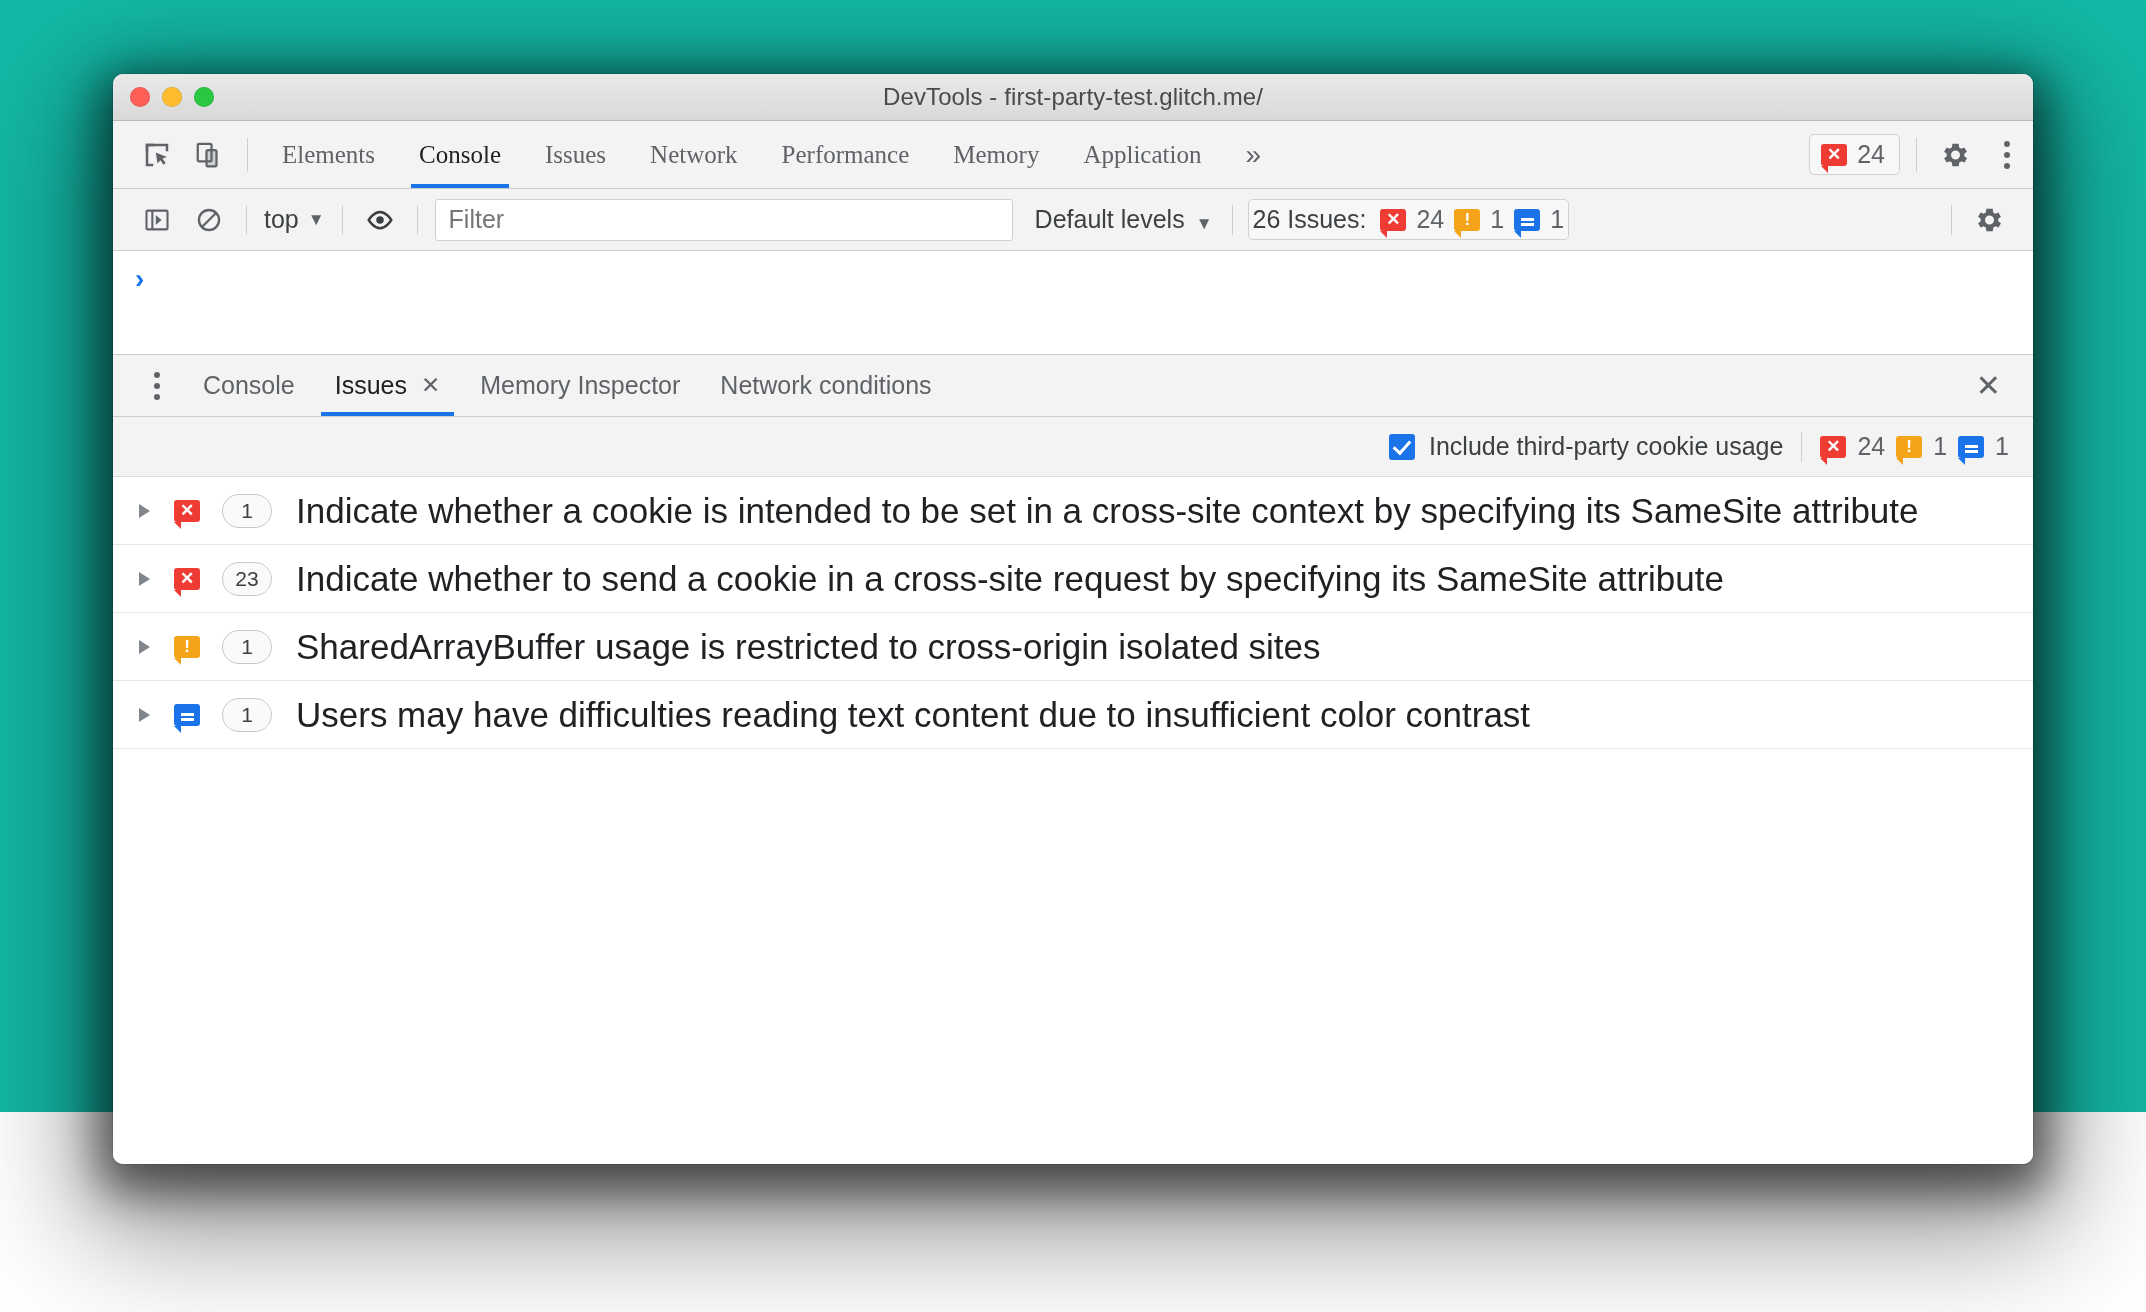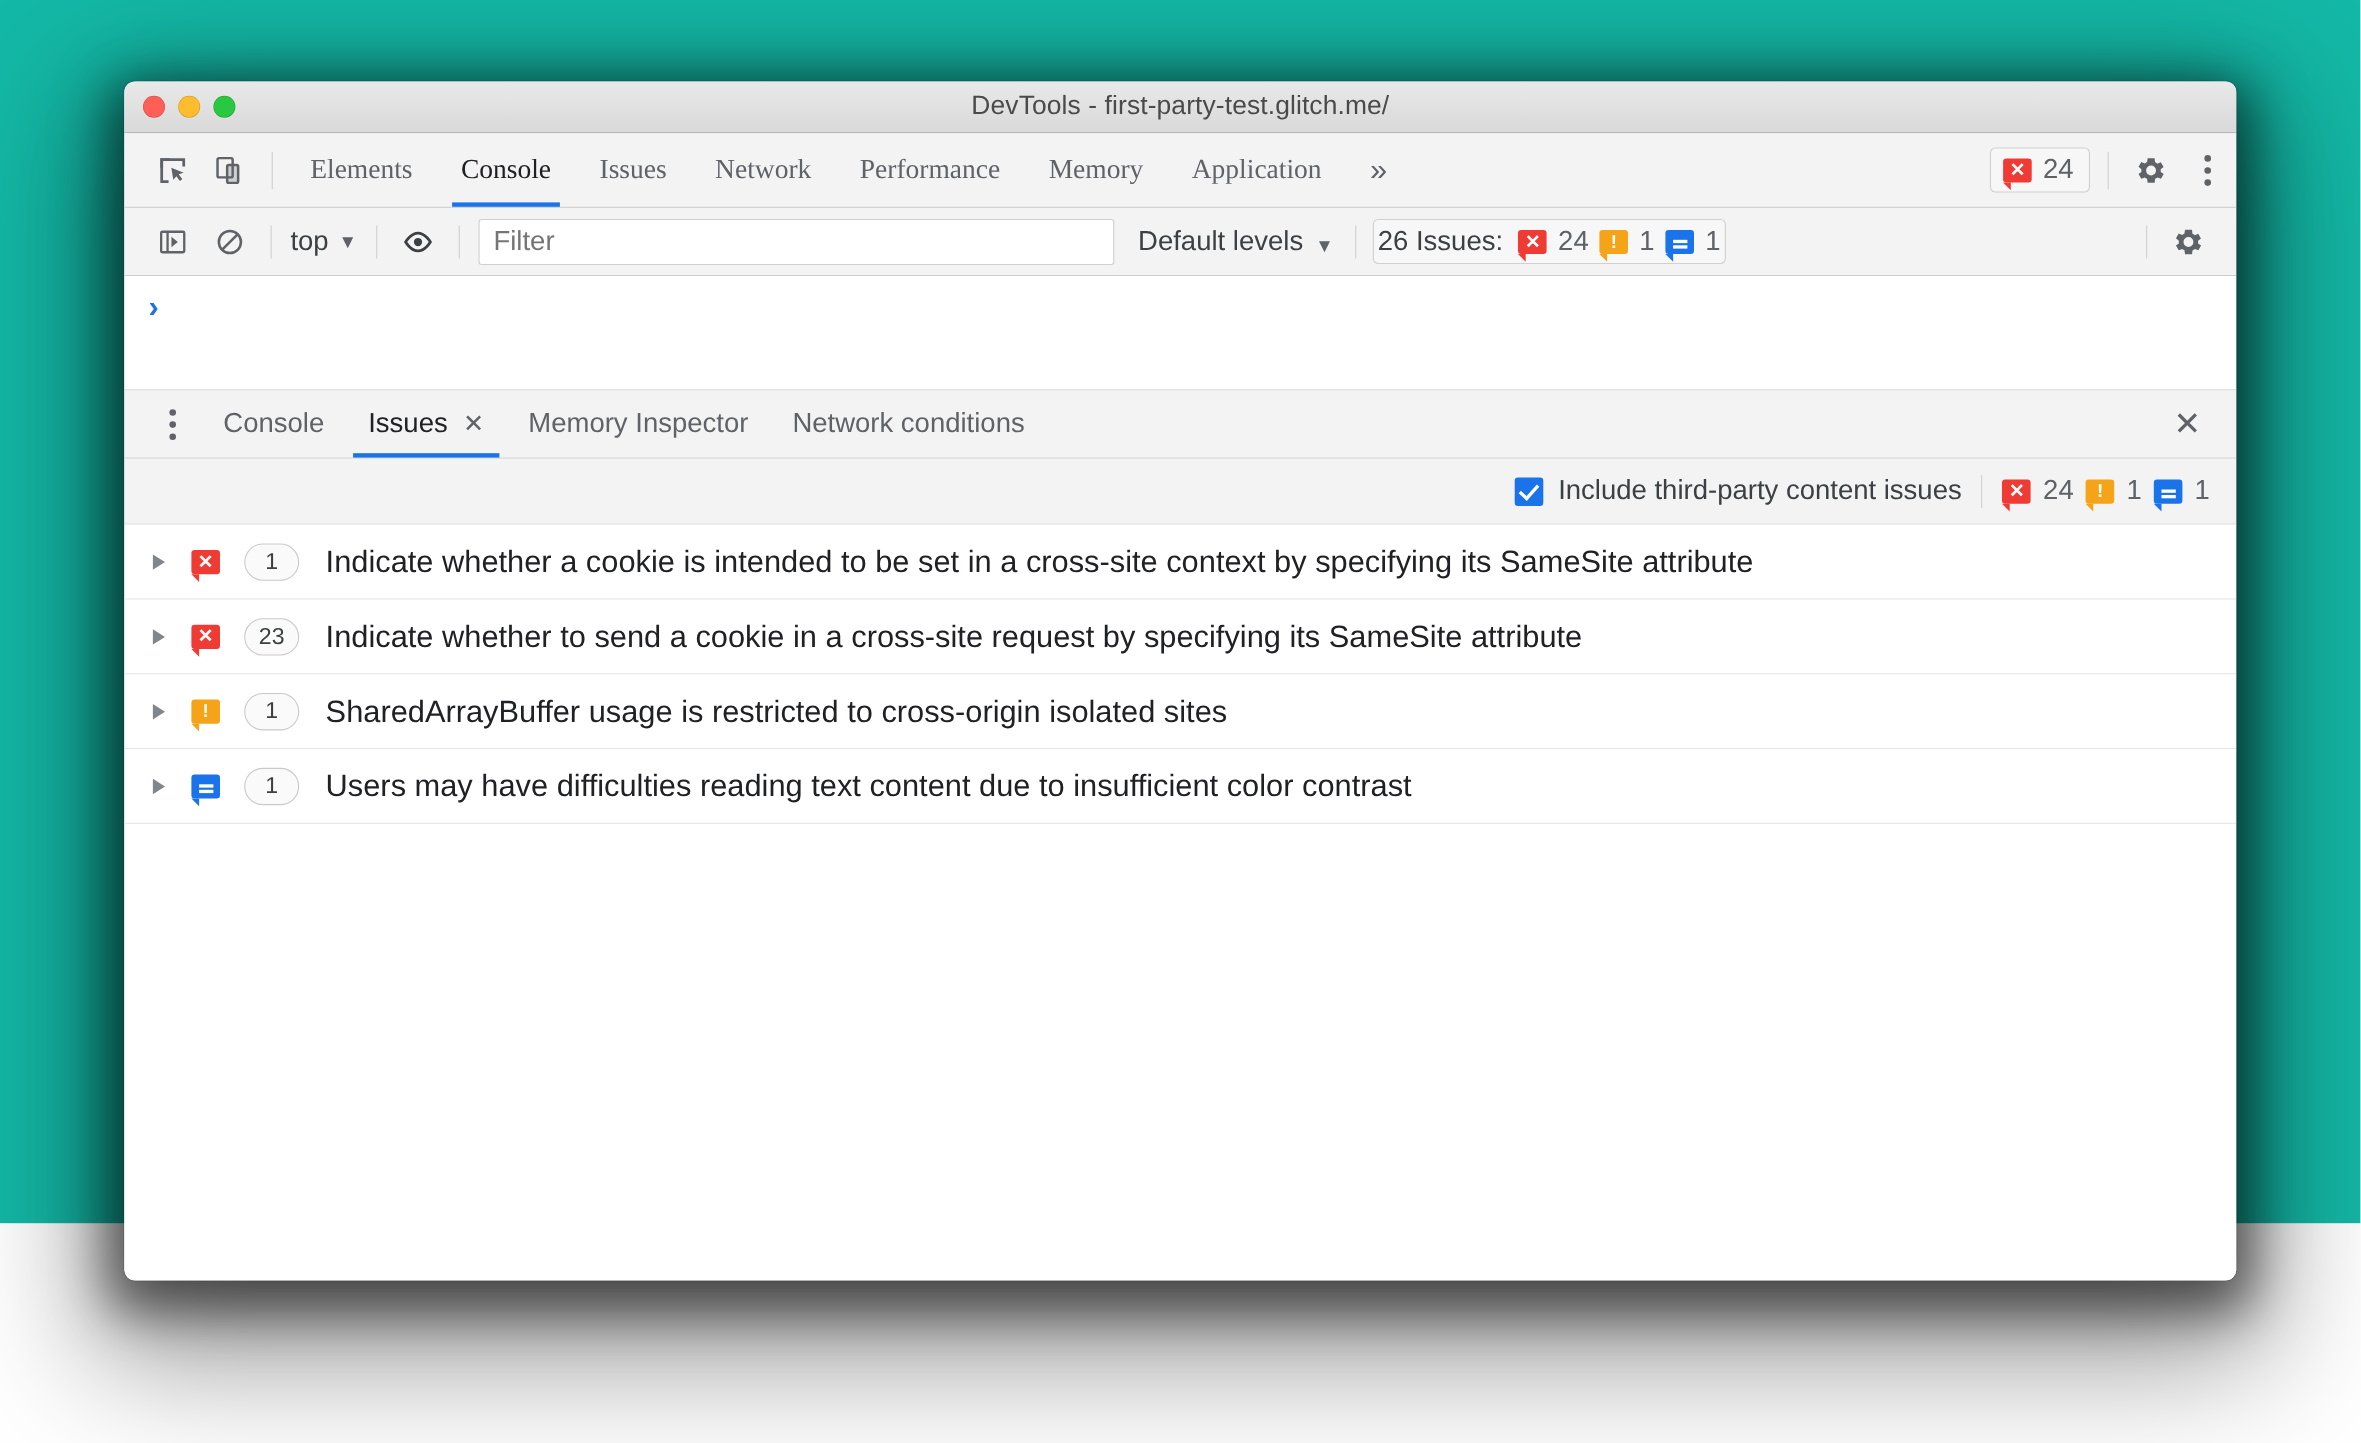--- a/index.html
+++ b/index.html
@@ -354,21 +354,21 @@
     background: #fafafa;
     color: #3c4043;
     font-size: 21px;
     display: flex; align-items: center; justify-content: center;
     padding: 0 12px;
     box-sizing: border-box;
     margin-right: 24px;
     flex: 0 0 auto;
   }
   .issue-title {
-    font-size: 28px;
+    font-size: 35px;
     color: #202124;
     white-space: nowrap;
   }
 </style>
 </head>
 <body>
 
 <div id="root">
   <div class="window">
 
@@ -513,21 +513,21 @@
       <div class="dtab">
         <span>Network conditions</span>
       </div>
       <div class="spacer"></div>
       <div class="drawer-close">✕</div>
     </div>
 
     <div class="issues-toolbar">
       <div class="cb-wrap">
         <span class="cbox"></span>
-        <span class="cb-label">Include third-party content issues</span>
+        <span class="cb-label">Include third-party cookie usage</span>
       </div>
       <div class="tsep"></div>
       <div class="counts">
         <span class="bubble err">
           <span class="glyph">✕</span>
         </span>
         <span class="count-text">24</span>
         <span class="bubble warn">
           <span class="glyph">!</span>
         </span>

